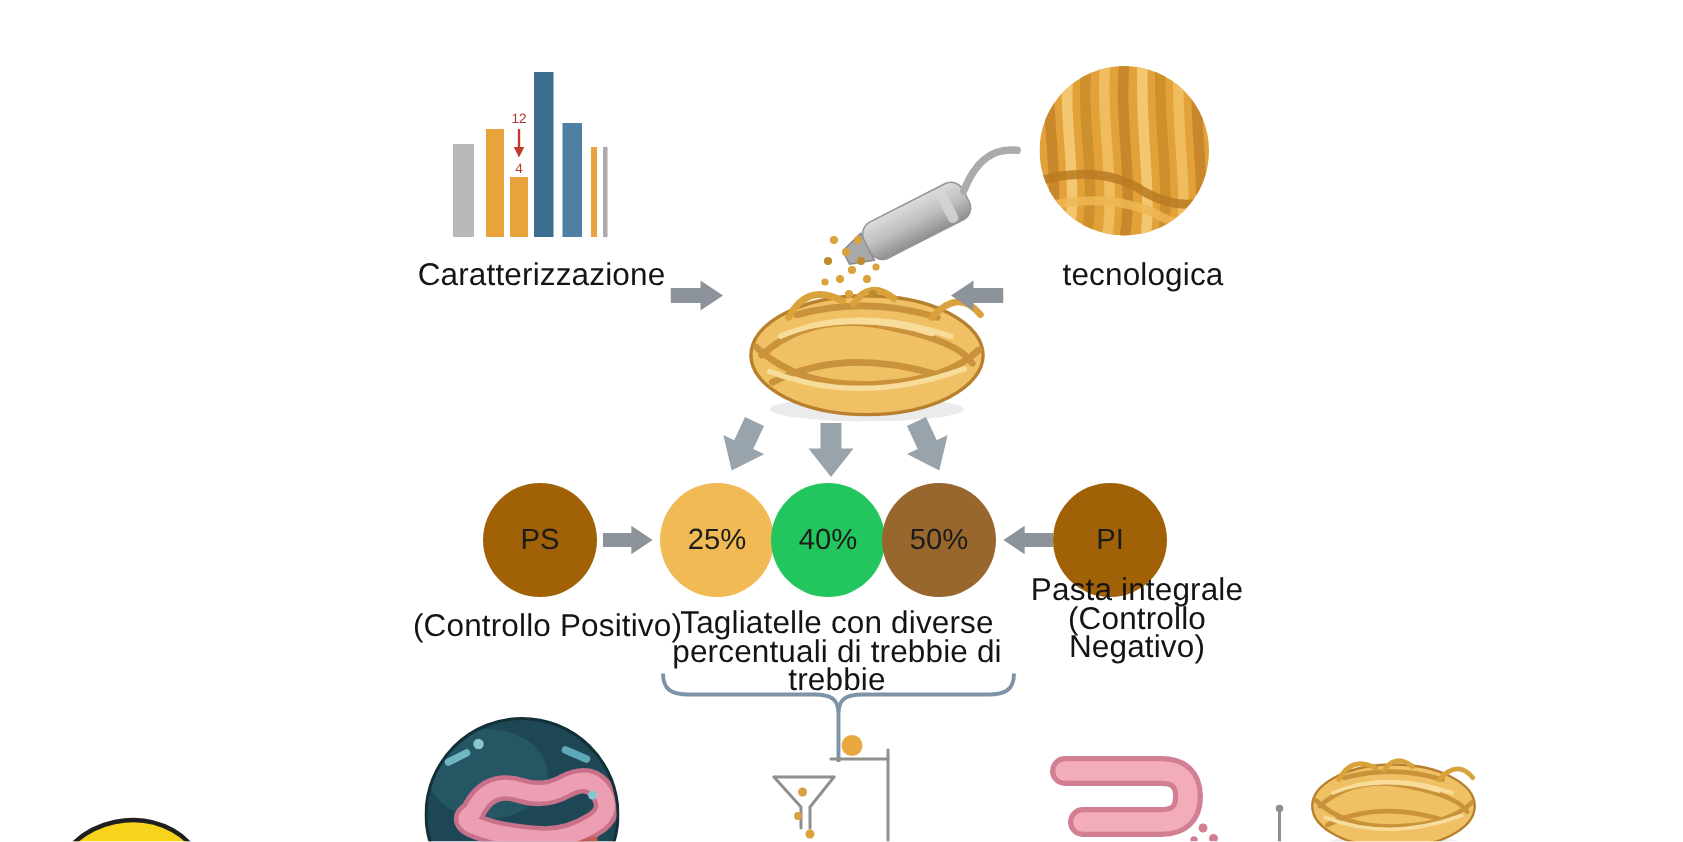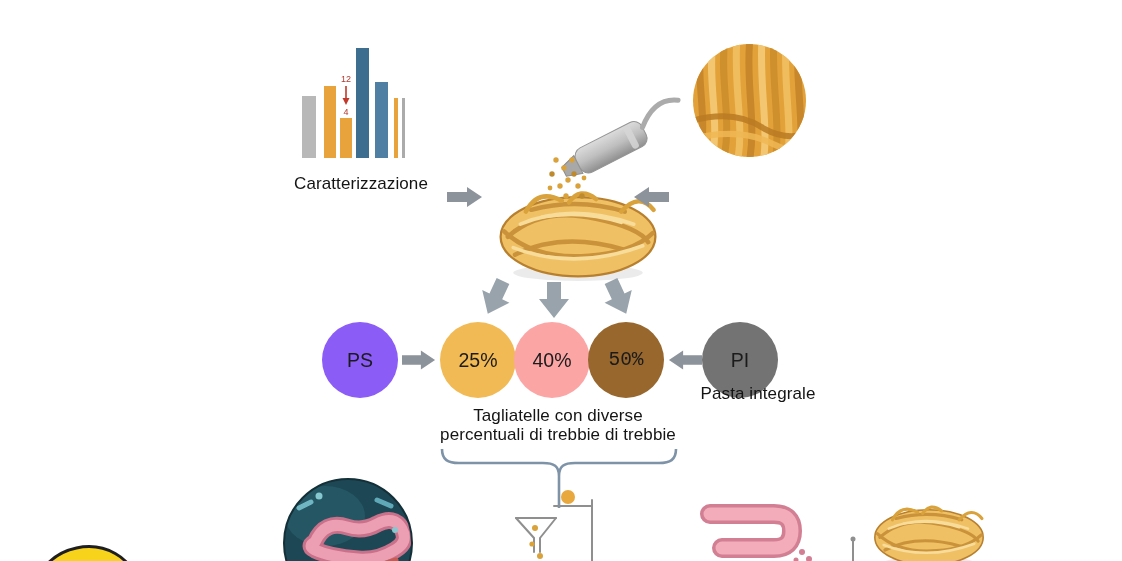--- a/index.html
+++ b/index.html
@@ -3,21 +3,21 @@
 <meta charset="utf-8">
 <style>
   *{box-sizing:border-box}
   html,body{margin:0;padding:0;background:#ffffff}
   #canvas{
     position:relative;width:1114px;height:561px;overflow:hidden;
     background:#ffffff;font-family:"Liberation Sans","DejaVu Sans",sans-serif;
   }
   .abs{position:absolute}
   .caption{
-    position:absolute;text-align:center;font-size:17px;line-height:19px;
+    position:absolute;text-align:center;font-size:21px;line-height:19px;
     color:#141414;letter-spacing:.1px;
   }
   .circle{
     position:absolute;width:76px;height:76px;border-radius:50%;
     display:flex;align-items:center;justify-content:center;
     font-size:19.5px;color:#1b1b1b;
   }
 </style>
 </head>
 <body>
@@ -129,72 +129,75 @@
         <path d="M105,-6 C102,38 112,78 106,120" stroke="#C8872A"></path>
       </g>
       <g fill="none" stroke-width="6" stroke-linecap="round" opacity="0.85">
         <path d="M-5,78 Q40,64 70,84 Q95,98 118,88" stroke="#B97B24"></path>
         <path d="M-5,96 Q45,82 80,100 Q100,110 118,104" stroke="#EFB855"></path>
       </g>
     </g>
   </svg>
 
   <div class="caption" style="left:672px;top:174px;width:180px">
+    <div>tecnologica</div>
   </div>
 
   <svg class="abs" style="left:440px;top:276px" width="240" height="52" viewBox="0 0 240 52">
     <g transform="translate(63,5) rotate(25)">
       <polygon points="-7,0 7,0 7,17 15,17 0,36 -15,17 -7,17" fill="#98A3AC"></polygon>
     </g>
     <g transform="translate(114,6)">
       <polygon points="-7,0 7,0 7,17 15,17 0,36 -15,17 -7,17" fill="#98A3AC"></polygon>
     </g>
     <g transform="translate(171,5) rotate(-25)">
       <polygon points="-7,0 7,0 7,17 15,17 0,36 -15,17 -7,17" fill="#98A3AC"></polygon>
     </g>
   </svg>
 
-  <div class="circle" style="left: 322px; top: 322px; background-color: #8b5cf6;">
+  <div class="circle" style="left: 322px; top: 322px; background-color: #a16207;">
     <span>PS</span>
   </div>
 
   <svg class="abs" style="left:402px;top:349px" width="34" height="22" viewBox="0 0 36 22">
     <polygon points="0,6 20,6 20,1 35,11 20,21 20,16 0,16" fill="#8C939B"></polygon>
   </svg>
 
   <div class="circle" style="left: 440px; top: 322px; background-color: rgb(241, 186, 85);">
     <span>25%</span>
   </div>
 
-  <div class="circle" style="left: 514px; top: 322px; background-color: #fca5a5;">
+  <div class="circle" style="left: 514px; top: 322px; background-color: #22c55e;">
     <span>40%</span>
   </div>
 
-  <div class="circle" style="left: 588px; top: 322px; background-color: rgb(151, 103, 46); font-family: Liberation Mono, monospace;">
+  <div class="circle" style="left: 588px; top: 322px; background-color: rgb(151, 103, 46);">
     <span>50%</span>
   </div>
 
   <svg class="abs" style="left:668px;top:349px" width="34" height="22" viewBox="0 0 36 22">
     <polygon points="36,6 16,6 16,1 1,11 16,21 16,16 36,16" fill="#8C939B"></polygon>
   </svg>
 
-  <div class="circle" style="left: 702px; top: 322px; background-color: #737373;">
+  <div class="circle" style="left: 702px; top: 322px; background-color: #a16207;">
     <span>PI</span>
   </div>
 
   <div class="caption" style="left:275px;top:408px;width:180px">
+    <div>(Controllo Positivo)</div>
   </div>
 
   <div class="caption" style="left:437px;top:406px;width:242px">
     <div>Tagliatelle con diverse</div>
     <div>percentuali di trebbie di trebbie</div>
   </div>
 
   <div class="caption" style="left:668px;top:384px;width:180px">
     <div>Pasta integrale</div>
+    <div>(Controllo Negativo)</div>
   </div>
 
   <svg class="abs" style="left:438px;top:446px" width="246" height="70" viewBox="0 0 246 70">
     <path d="M4,3 C4,14 10,17 21,17 L105,17 C116,17 121,20 121,30 C121,20 126,17 137,17 L221,17 C232,17 238,14 238,3" fill="none" stroke-width="2.6" stroke="#7E93A8"></path>
     <path d="M121,30 L121,62" fill="none" stroke-width="2.6" stroke="#7E93A8"></path>
   </svg>
 
   <svg class="abs" style="left:26px;top:541px" width="124" height="100" viewBox="0 0 124 100">
     <g transform="rotate(-12 60 52)">
       <ellipse cx="60" cy="52" rx="52" ry="46" fill="#F8D31C" stroke="#1f1f1f" stroke-width="3"></ellipse>

